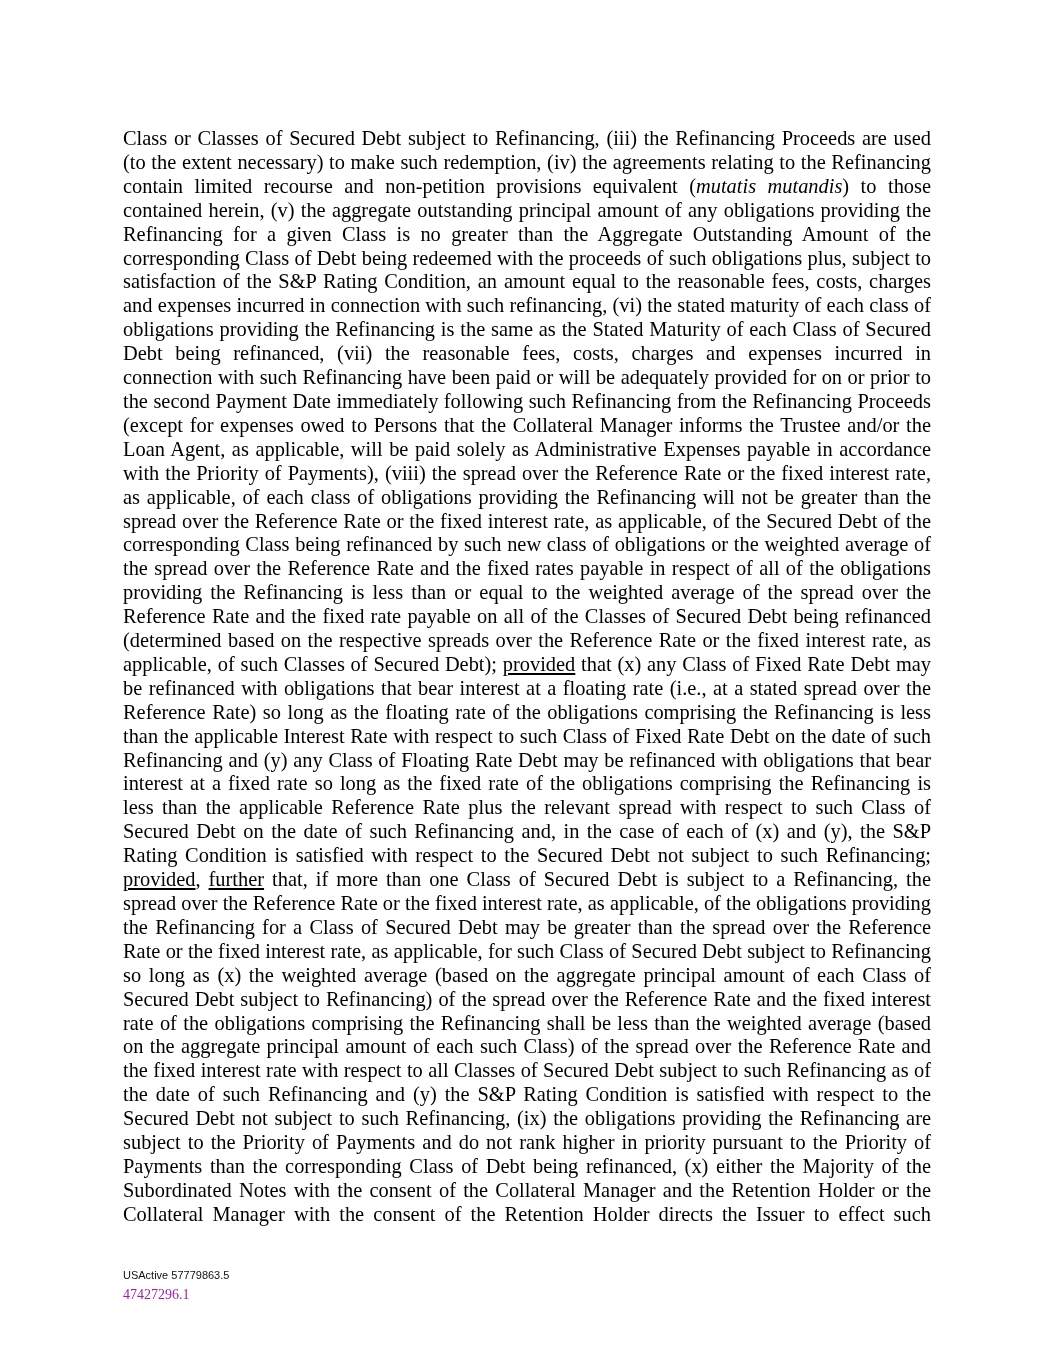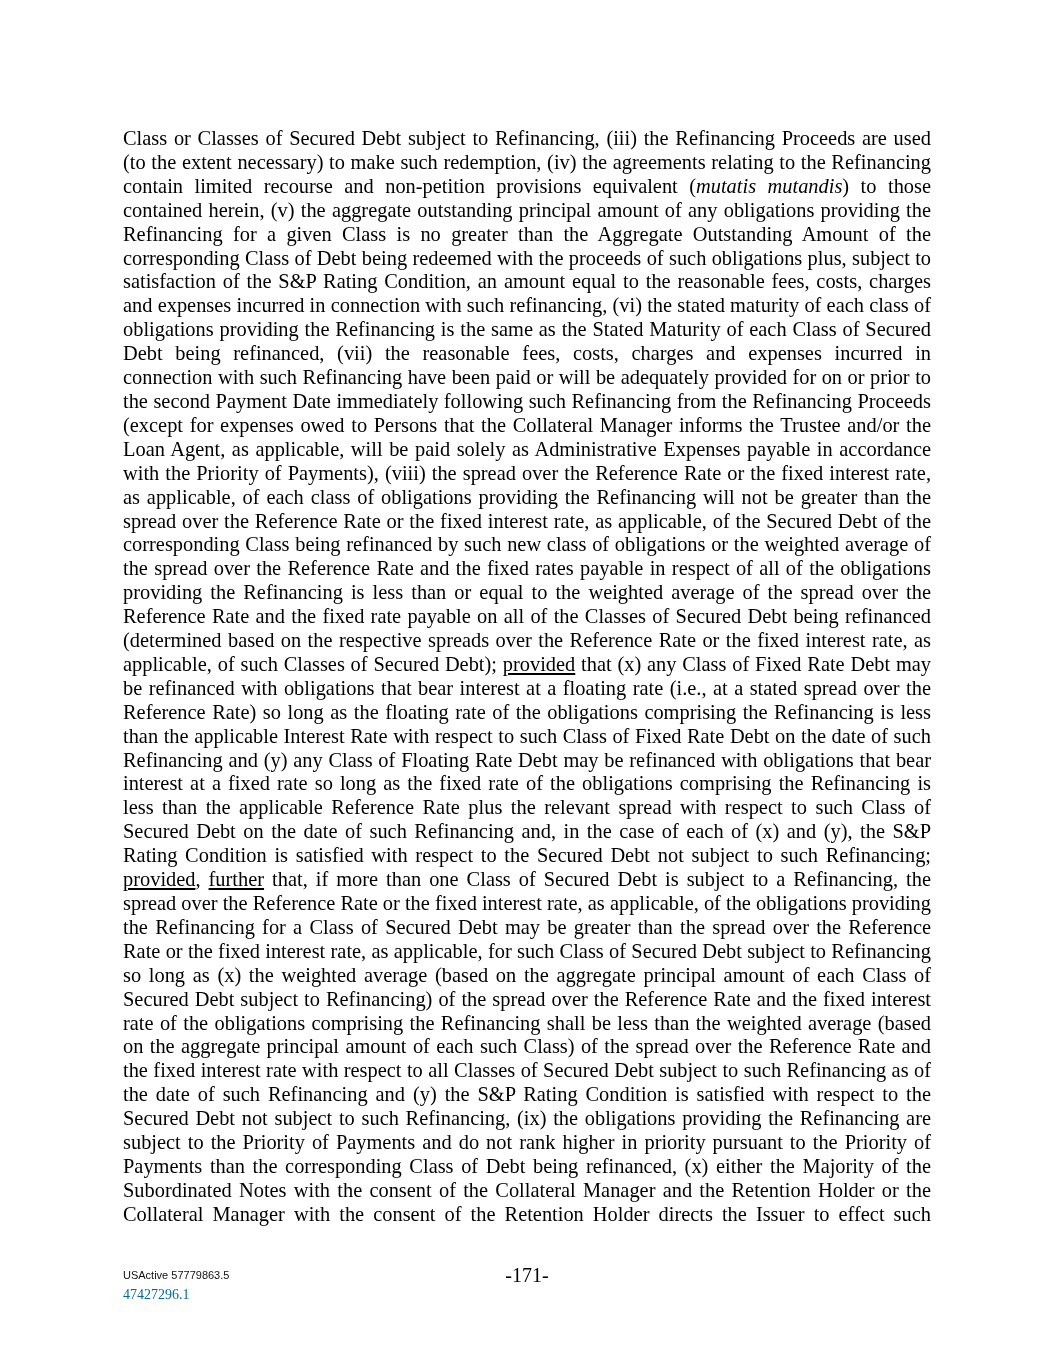--- a/index.html
+++ b/index.html
@@ -34,21 +34,21 @@
   .ref-sans {
     font-family: "Liberation Sans", sans-serif;
     font-size: 11px;
     line-height: 19px;
     color: #101010;
   }
   .ref-serif {
     font-family: "Liberation Serif", serif;
     font-size: 14px;
     line-height: 19px;
-    color: #0369a1;
+    color: #a21caf;
   }
   .page-number {
     position: absolute;
     left: 123px;
     top: 1264px;
     width: 808px;
     text-align: center;
     font-family: "Liberation Serif", serif;
     font-size: 20px;
     color: #000000;
@@ -59,15 +59,14 @@
 
 <div class="page">
 
   <div class="body-text"><span class="seg-normal">Class or Classes of Secured Debt subject to Refinancing, (iii) the Refinancing Proceeds are used (to the extent necessary) to make such redemption, (iv) the agreements relating to the Refinancing contain limited recourse and non-petition provisions equivalent (</span><span class="seg-italic">mutatis mutandis</span><span class="seg-normal">) to those contained herein, (v) the aggregate outstanding principal amount of any obligations providing the Refinancing for a given Class is no greater than the Aggregate Outstanding Amount of the corresponding Class of Debt being redeemed with the proceeds of such obligations plus, subject to satisfaction of the S&amp;P Rating Condition, an amount equal to the reasonable fees, costs, charges and expenses incurred in connection with such refinancing, (vi) the stated maturity of each class of obligations providing the Refinancing is the same as the Stated Maturity of each Class of Secured Debt being refinanced, (vii) the reasonable fees, costs, charges and expenses incurred in connection with such Refinancing have been paid or will be adequately provided for on or prior to the second Payment Date immediately following such Refinancing from the Refinancing Proceeds (except for expenses owed to Persons that the Collateral Manager informs the Trustee and/or the Loan Agent, as applicable, will be paid solely as Administrative Expenses payable in accordance with the Priority of Payments), (viii) the spread over the Reference Rate or the fixed interest rate, as applicable, of each class of obligations providing the Refinancing will not be greater than the spread over the Reference Rate or the fixed interest rate, as applicable, of the Secured Debt of the corresponding Class being refinanced by such new class of obligations or the weighted average of the spread over the Reference Rate and the fixed rates payable in respect of all of the obligations providing the Refinancing is less than or equal to the weighted average of the spread over the Reference Rate and the fixed rate payable on all of the Classes of Secured Debt being refinanced (determined based on the respective spreads over the Reference Rate or the fixed interest rate, as applicable, of such Classes of Secured Debt); </span><span class="seg-underline">provided</span><span class="seg-normal"> that (x) any Class of Fixed Rate Debt may be refinanced with obligations that bear interest at a floating rate (i.e., at a stated spread over the Reference Rate) so long as the floating rate of the obligations comprising the Refinancing is less than the applicable Interest Rate with respect to such Class of Fixed Rate Debt on the date of such Refinancing and (y) any Class of Floating Rate Debt may be refinanced with obligations that bear interest at a fixed rate so long as the fixed rate of the obligations comprising the Refinancing is less than the applicable Reference Rate plus the relevant spread with respect to such Class of Secured Debt on the date of such Refinancing and, in the case of each of (x) and (y), the S&amp;P Rating Condition is satisfied with respect to the Secured Debt not subject to such Refinancing; </span><span class="seg-underline">provided</span><span class="seg-normal">, </span><span class="seg-underline">further</span><span class="seg-normal"> that, if more than one Class of Secured Debt is subject to a Refinancing, the spread over the Reference Rate or the fixed interest rate, as applicable, of the obligations providing the Refinancing for a Class of Secured Debt may be greater than the spread over the Reference Rate or the fixed interest rate, as applicable, for such Class of Secured Debt subject to Refinancing so long as (x) the weighted average (based on the aggregate principal amount of each Class of Secured Debt subject to Refinancing) of the spread over the Reference Rate and the fixed interest rate of the obligations comprising the Refinancing shall be less than the weighted average (based on the aggregate principal amount of each such Class) of the spread over the Reference Rate and the fixed interest rate with respect to all Classes of Secured Debt subject to such Refinancing as of the date of such Refinancing and (y) the S&amp;P Rating Condition is satisfied with respect to the Secured Debt not subject to such Refinancing, (ix) the obligations providing the Refinancing are subject to the Priority of Payments and do not rank higher in priority pursuant to the Priority of Payments than the corresponding Class of Debt being refinanced, (x) either the Majority of the Subordinated Notes with the consent of the Collateral Manager and the Retention Holder or the Collateral Manager with the consent of the Retention Holder directs the Issuer to effect such</span></div>
 
   <div class="footer-refs">
     <div class="ref-sans">USActive 57779863.5</div>
     <div class="ref-serif">47427296.1</div>
   </div>
 
-  <div class="page-number">-171-</div>
 
 </div>
 
 </body></html>

